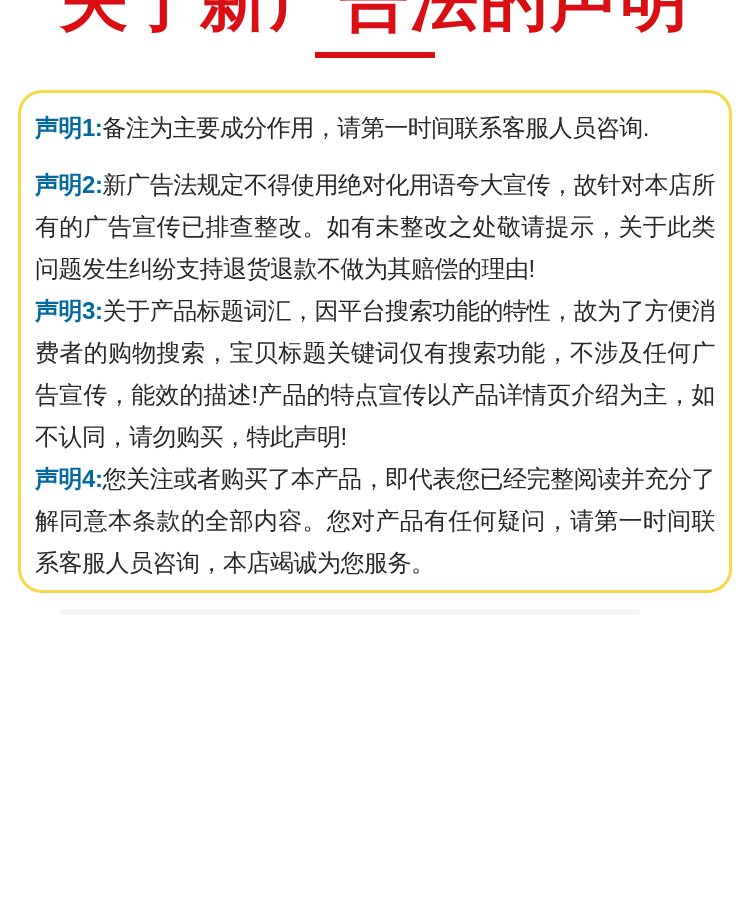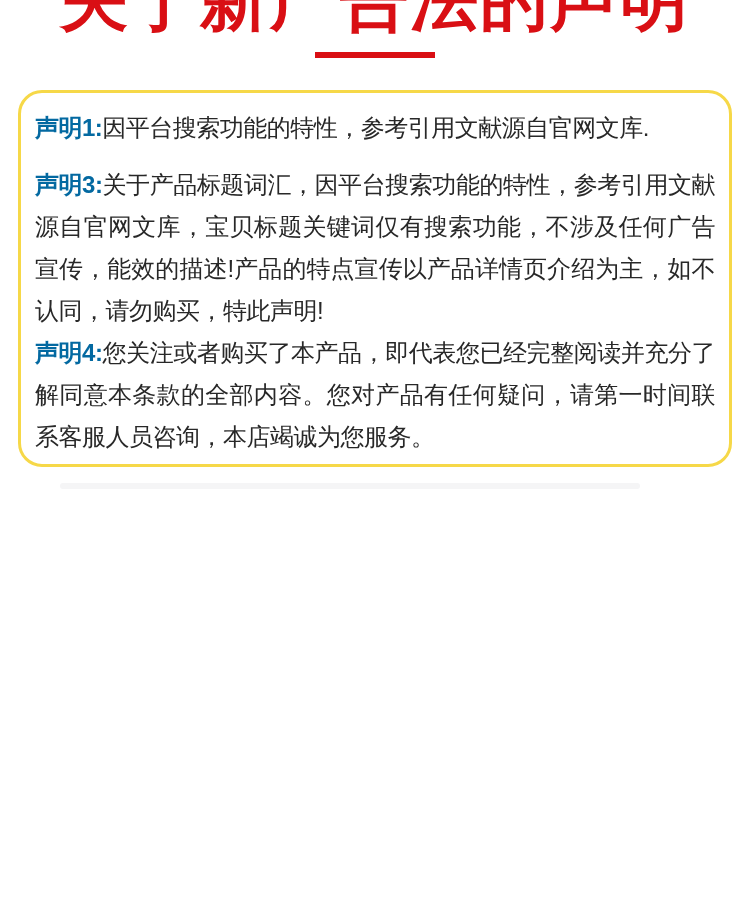--- a/index.html
+++ b/index.html
@@ -81,26 +81,29 @@
 <header>
   <div class="title-clip">
     <h1 class="main-title">关于新广告法的声明</h1>
   </div>
   <div class="title-underline"></div>
 </header>
 
 <section class="disclaimer-card">
 
   <p class="stmt first">
-    <span class="stmt-label">声明1:</span><span>因平台搜索功能的特性，参考引用文献源自官网文库.</span>
+    <span class="stmt-label">声明1:</span><span>备注为主要成分作用，请第一时间联系客服人员咨询.</span>
   </p>
 
+  <p class="stmt">
+    <span class="stmt-label">声明2:</span><span>新广告法规定不得使用绝对化用语夸大宣传，故针对本店所有的广告宣传已排查整改。如有未整改之处敬请提示，关于此类问题发生纠纷支持退货退款不做为其赔偿的理由!</span>
+  </p>
 
   <p class="stmt">
-    <span class="stmt-label">声明3:</span><span>关于产品标题词汇，因平台搜索功能的特性，参考引用文献源自官网文库，宝贝标题关键词仅有搜索功能，不涉及任何广告宣传，能效的描述!产品的特点宣传以产品详情页介绍为主，如不认同，请勿购买，特此声明!</span>
+    <span class="stmt-label">声明3:</span><span>关于产品标题词汇，因平台搜索功能的特性，故为了方便消费者的购物搜索，宝贝标题关键词仅有搜索功能，不涉及任何广告宣传，能效的描述!产品的特点宣传以产品详情页介绍为主，如不认同，请勿购买，特此声明!</span>
   </p>
 
   <p class="stmt">
     <span class="stmt-label">声明4:</span><span>您关注或者购买了本产品，即代表您已经完整阅读并充分了解同意本条款的全部内容。您对产品有任何疑问，请第一时间联系客服人员咨询，本店竭诚为您服务。</span>
   </p>
 
 
 </section>
 
 <div class="bottom-smudge"></div>

